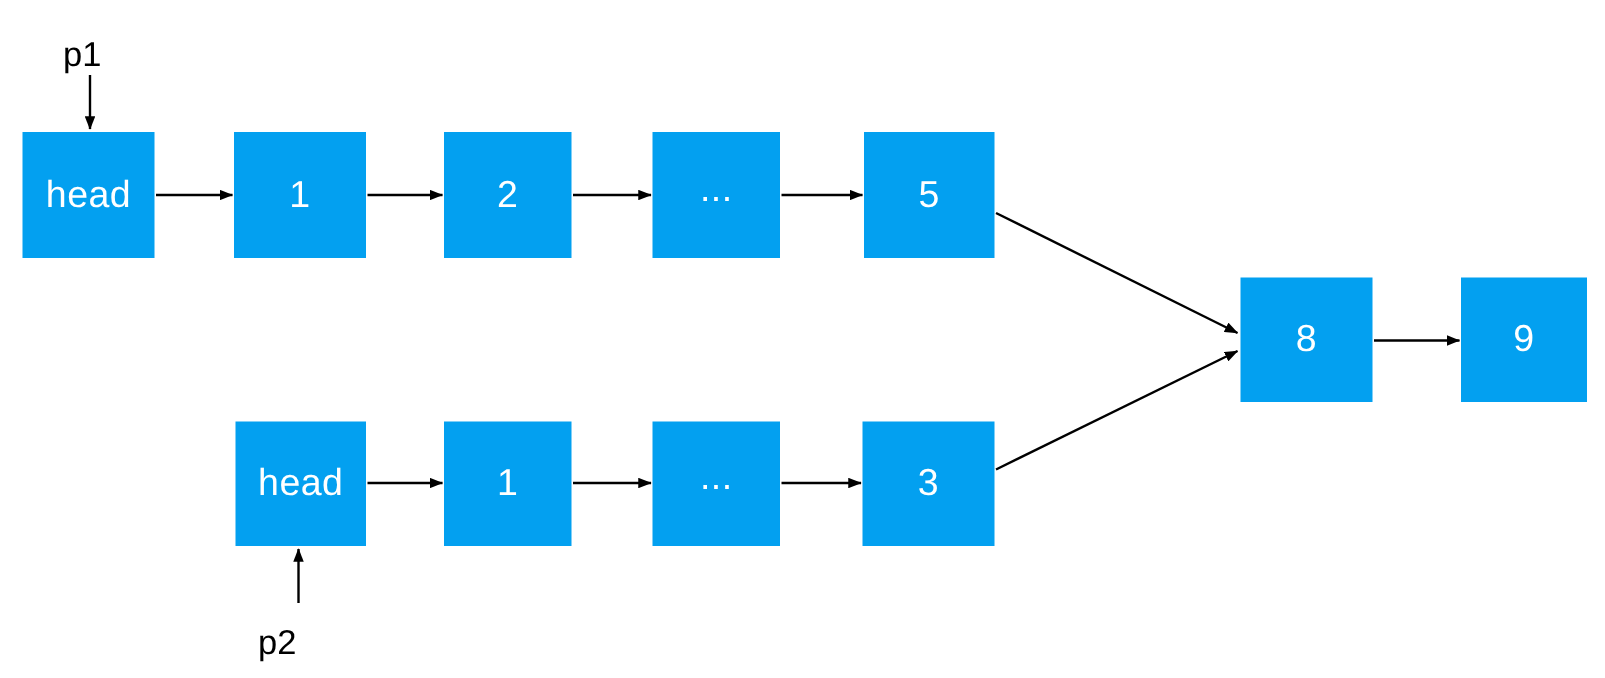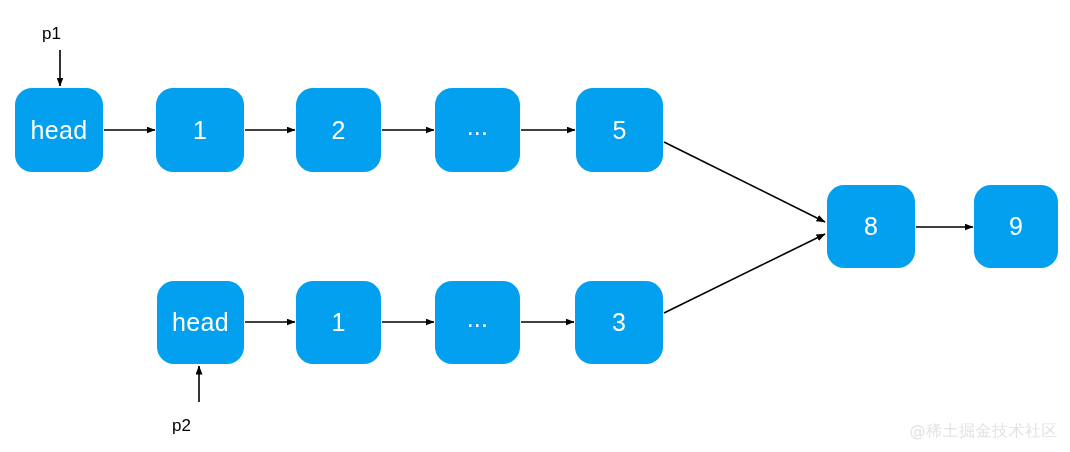--- a/index.html
+++ b/index.html
@@ -30,30 +30,29 @@
     background: #03a0f0;
     display: flex;
     align-items: center;
     justify-content: center;
     color: #ffffff;
     font-size: 25px;
     font-family: "Liberation Sans", sans-serif;
     letter-spacing: 0.3px;
     line-height: 1;
     box-sizing: border-box;
-    border-radius: 17px;
   }
   .node.ellipsis {
     font-size: 25px;
     padding-bottom: 8px;
   }
   .ptr-label {
     position: absolute;
     color: #000000;
-    font-size: 17px;
+    font-size: 23px;
     font-family: "Liberation Sans", sans-serif;
     line-height: 1;
     white-space: nowrap;
   }
   .watermark {
     position: absolute;
     right: 12px;
     bottom: 10px;
     color: #e2e2e2;
     font-size: 16px;
@@ -124,15 +123,14 @@
   <div class="node" style="left:827px; top:185px; width:88px; height:83px;">
     <span>8</span>
   </div>
   <div class="node" style="left:974px; top:185px; width:84px; height:83px;">
     <span>9</span>
   </div>
 
   <div class="ptr-label" style="left:42px; top:25px;">p1</div>
   <div class="ptr-label" style="left:172px; top:417px;">p2</div>
 
-  <div class="watermark">@稀土掘金技术社区</div>
 
 </div>
 
 </body></html>

